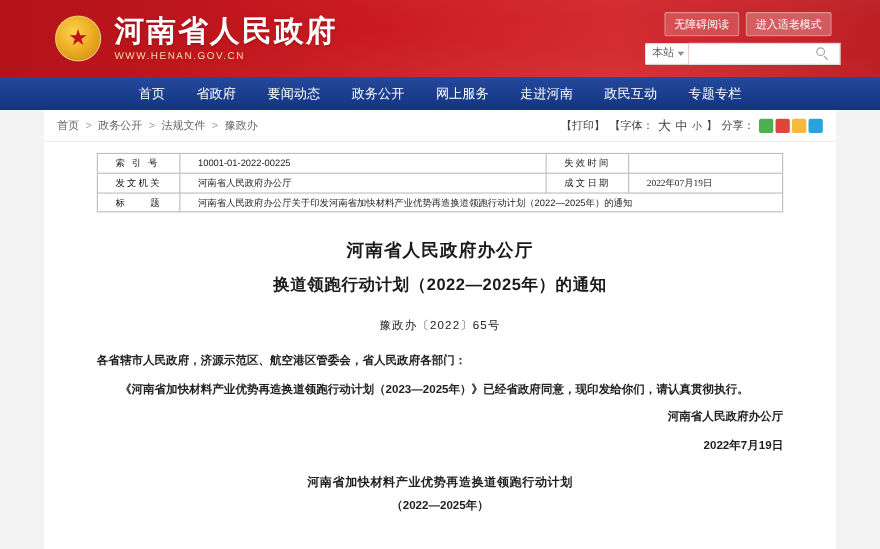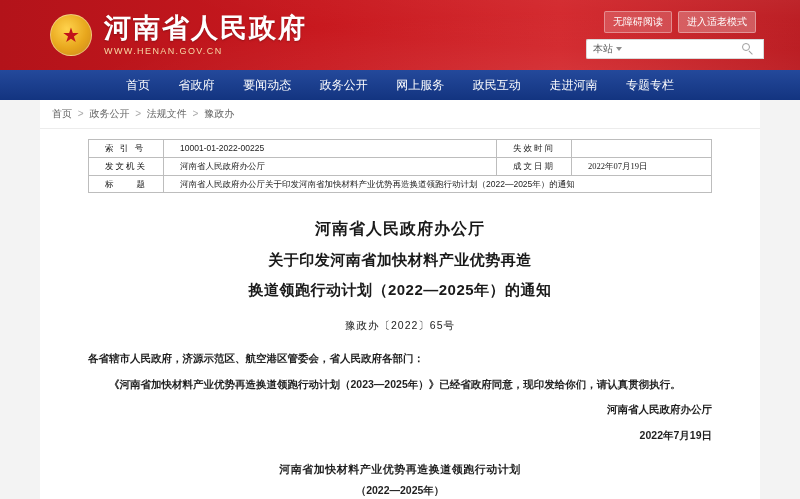--- a/index.html
+++ b/index.html
@@ -191,37 +191,52 @@
   </div>
 </div>
 
 <div class="nav">
   <div class="nav-inner">
     <div class="nav-item">首页</div>
     <div class="nav-item">省政府</div>
     <div class="nav-item">要闻动态</div>
     <div class="nav-item">政务公开</div>
     <div class="nav-item">网上服务</div>
+    <div class="nav-item">走进河南</div>
     <div class="nav-item">政民互动</div>
-    <div class="nav-item">走进河南</div>
     <div class="nav-item">专题专栏</div>
   </div>
 </div>
 
 <div class="page">
 
   <div class="crumbline">
     <div class="crumb">
       <a href="#">首页</a>
       <span class="sep">&gt;</span>
       <a href="#">政务公开</a>
       <span class="sep">&gt;</span>
       <a href="#">法规文件</a>
       <span class="sep">&gt;</span>
       <a href="#">豫政办</a>
+    </div>
+    <div class="crumb-right">
+      <span>【打印】</span>
+      <span>【字体：</span>
+      <span class="fs big">大</span>
+      <span class="fs mid">中</span>
+      <span class="fs sml">小</span>
+      <span>】</span>
+      <span>分享：</span>
+      <span class="share">
+        <span class="sic wx"></span>
+        <span class="sic wb"></span>
+        <span class="sic qq"></span>
+        <span class="sic sc"></span>
+      </span>
     </div>
   </div>
 
   <div class="doc">
 
     <table class="meta">
       <tbody>
           <tr>
         <td class="lbl">索 引 号</td>
         <td class="val">10001-01-2022-00225</td>
@@ -236,21 +251,20 @@
       </tr>
       <tr>
         <td class="lbl">标　　题</td>
         <td class="val" colspan="3">河南省人民政府办公厅关于印发河南省加快材料产业优势再造换道领跑行动计划（2022—2025年）的通知</td>
       </tr>
     </tbody>
       </table>
 
     <div class="title-block">
       <div class="t1">河南省人民政府办公厅</div>
-      <div class="t2">关于印发河南省加快材料产业优势再造</div>
       <div class="t2">换道领跑行动计划（2022—2025年）的通知</div>
     </div>
 
     <div class="docnum">豫政办〔2022〕65号</div>
 
     <div class="body-text">
       <p>各省辖市人民政府，济源示范区、航空港区管委会，省人民政府各部门：</p>
       <p class="indent">《河南省加快材料产业优势再造换道领跑行动计划（2023—2025年）》已经省政府同意，现印发给你们，请认真贯彻执行。</p>
       <p class="right">河南省人民政府办公厅</p>
       <p class="right">2022年7月19日</p>

